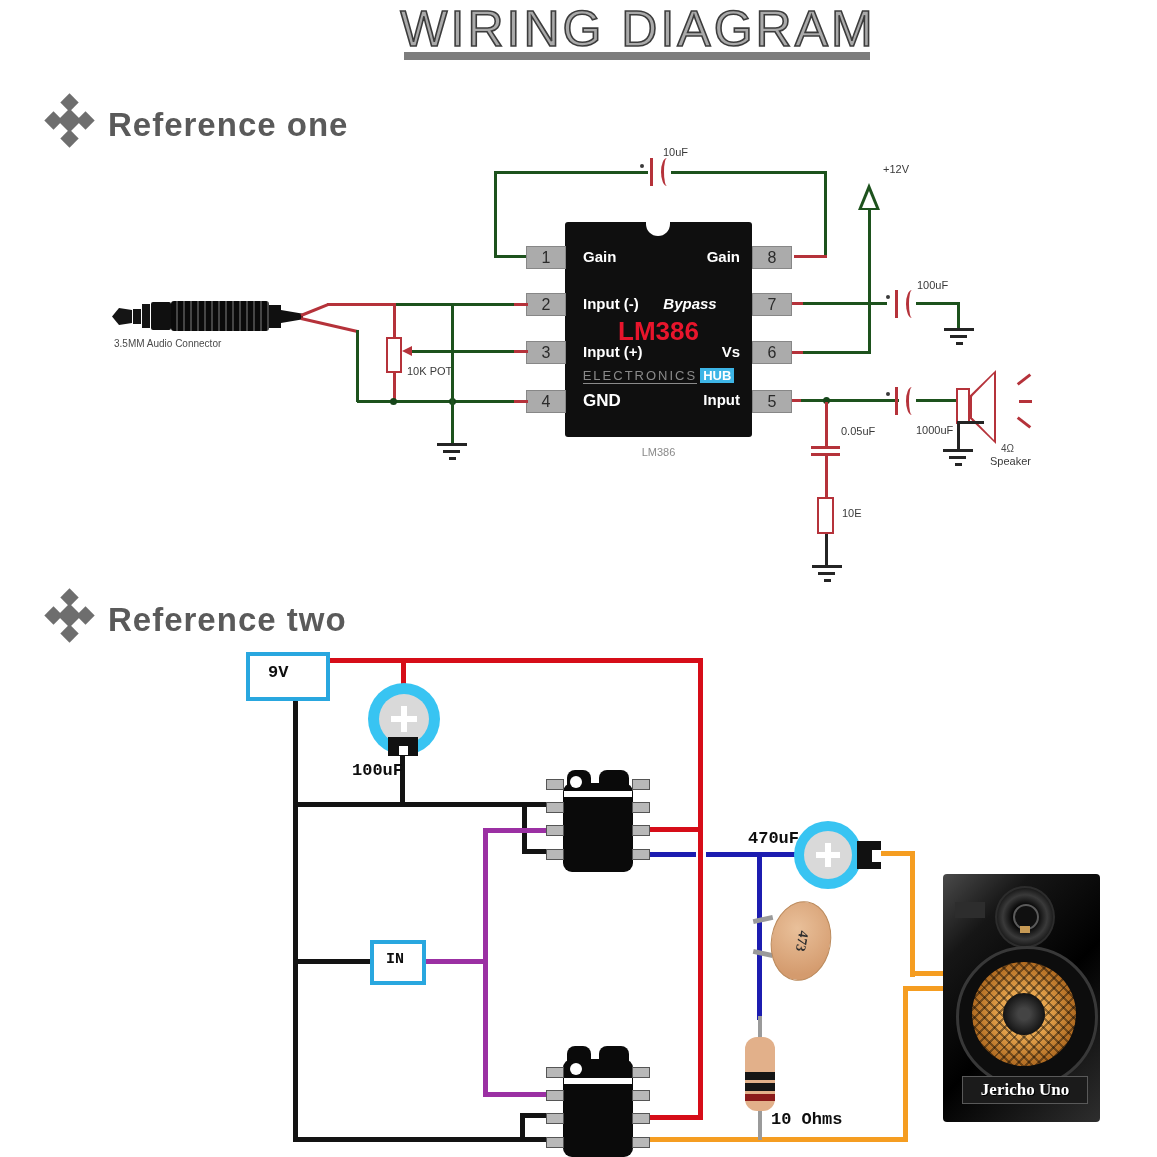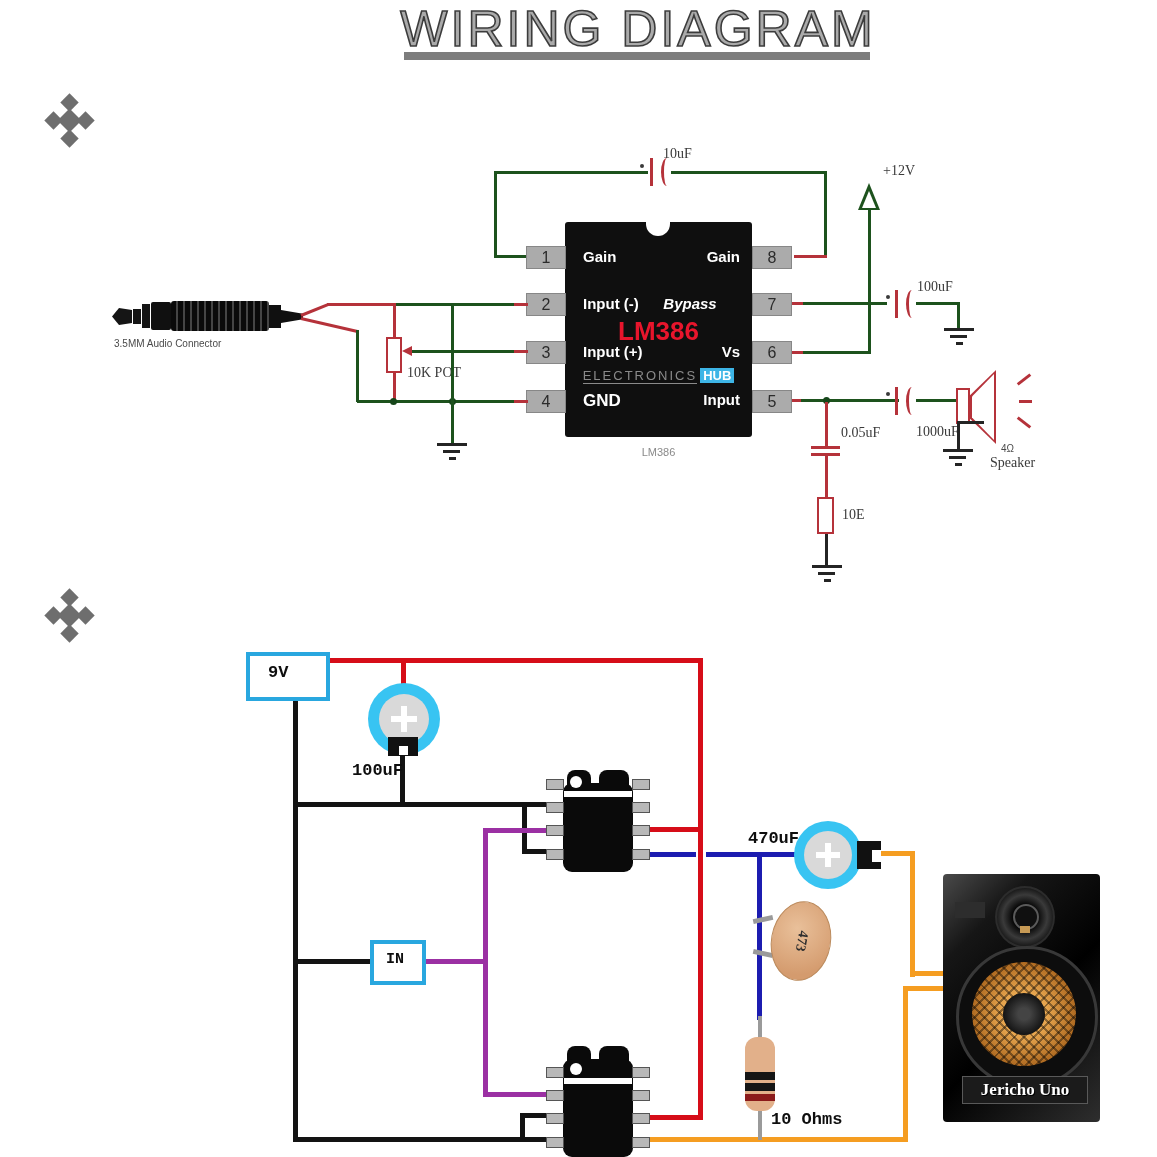--- a/index.html
+++ b/index.html
@@ -9,21 +9,21 @@
   .wire{position:absolute;}
   .c-red1{background:var(--wire_red_1);}
   .c-green{background:var(--wire_green);}
   .c-dark{background:#242424;}
   .c-red2{background:var(--wire_red_2);}
   .c-black2{background:#131313;}
   .c-purple{background:var(--wire_purple);}
   .c-blue2{background:var(--wire_blue);}
   .c-orange{background:var(--wire_orange);}
   .c-graylead{background:#9a9a9a;}
-  .lbl{position:absolute;font-size:14px;color:#3a3a3a;white-space:nowrap;font-family:Liberation Serif, serif;}
+  .lbl{position:absolute;font-size:11px;color:#3a3a3a;white-space:nowrap;}
   .lbl-sm{position:absolute;font-size:10px;color:#4a4a4a;white-space:nowrap;}
   .lbl2{position:absolute;font-family:Liberation Mono, monospace;font-weight:bold;
         font-size:17px;color:#0e0e0e;white-space:nowrap;}
   .title{position:absolute;left:392px;top:0px;width:492px;text-align:center;
          font-size:50px;font-weight:400;letter-spacing:3px;color:var(--title_gray);
          -webkit-text-stroke:1.6px #3c3c3c;}
   .title-rule{position:absolute;left:404px;top:52px;width:466px;height:8px;background:#7d7d7d;}
   .heading{position:absolute;font-size:33px;font-weight:bold;color:var(--heading_gray);letter-spacing:1px;}
   .dmnd{position:absolute;background:#6e6e6e;transform:rotate(45deg);}
   .chip{position:absolute;left:565px;top:222px;width:187px;height:215px;background:#0f0f0f;border-radius:3px;}
@@ -61,20 +61,21 @@
 <div class="page">
 
   <div class="title">WIRING DIAGRAM</div>
   <div class="title-rule"></div>
 
   <span class="dmnd" style="left:63px;top:96px;width:13px;height:13px;"></span>
   <span class="dmnd" style="left:47px;top:114px;width:13px;height:13px;"></span>
   <span class="dmnd" style="left:61px;top:112px;width:17px;height:17px;"></span>
   <span class="dmnd" style="left:79px;top:114px;width:13px;height:13px;"></span>
   <span class="dmnd" style="left:63px;top:132px;width:13px;height:13px;"></span>
+  <div class="heading" style="left:108px;top:106px;">Reference one</div>
 
   <div class="chip"></div>
   <div class="chip-notch"></div>
   <div class="chip-lbl" style="left:583px;top:248px;">Gain</div>
   <div class="chip-lbl" style="left:583px;top:295px;">Input (-)</div>
   <div class="chip-lbl" style="left:583px;top:343px;">Input (+)</div>
   <div class="chip-lbl" style="left:583px;top:391px;font-size:17px;font-weight:bold;">GND</div>
   <div class="chip-lbl" style="left:640px;top:248px;width:100px;text-align:right;">Gain</div>
   <div class="chip-lbl" style="left:640px;top:295px;width:100px;text-align:center;font-style:italic;">Bypass</div>
   <div class="chip-lbl" style="left:640px;top:343px;width:100px;text-align:right;font-weight:bold;">Vs</div>
@@ -188,20 +189,21 @@
   <i class="wire c-green" style="left:451px;top:303px;width:3px;height:140px;"></i>
   <i class="gbar" style="left:437px;top:443px;width:30px;"></i>
   <i class="gbar" style="left:443px;top:450px;width:17px;"></i>
   <i class="gbar" style="left:449px;top:457px;width:7px;"></i>
 
   <span class="dmnd" style="left:63px;top:591px;width:13px;height:13px;"></span>
   <span class="dmnd" style="left:47px;top:609px;width:13px;height:13px;"></span>
   <span class="dmnd" style="left:61px;top:607px;width:17px;height:17px;"></span>
   <span class="dmnd" style="left:79px;top:609px;width:13px;height:13px;"></span>
   <span class="dmnd" style="left:63px;top:627px;width:13px;height:13px;"></span>
+  <div class="heading" style="left:108px;top:601px;">Reference two</div>
 
   <i class="wire c-red2" style="left:277px;top:658px;width:426px;height:5px;"></i>
   <i class="wire c-red2" style="left:698px;top:658px;width:5px;height:462px;"></i>
   <i class="wire c-red2" style="left:650px;top:827px;width:52px;height:5px;"></i>
   <i class="wire c-red2" style="left:650px;top:1115px;width:52px;height:5px;"></i>
   <i class="wire c-red2" style="left:401px;top:662px;width:5px;height:26px;"></i>
   <i class="wire c-black2" style="left:277px;top:684px;width:20px;height:5px;"></i>
   <i class="wire c-black2" style="left:293px;top:684px;width:5px;height:457px;"></i>
   <i class="wire c-black2" style="left:293px;top:1137px;width:258px;height:5px;"></i>
   <i class="wire c-black2" style="left:520px;top:1113px;width:30px;height:5px;"></i>

